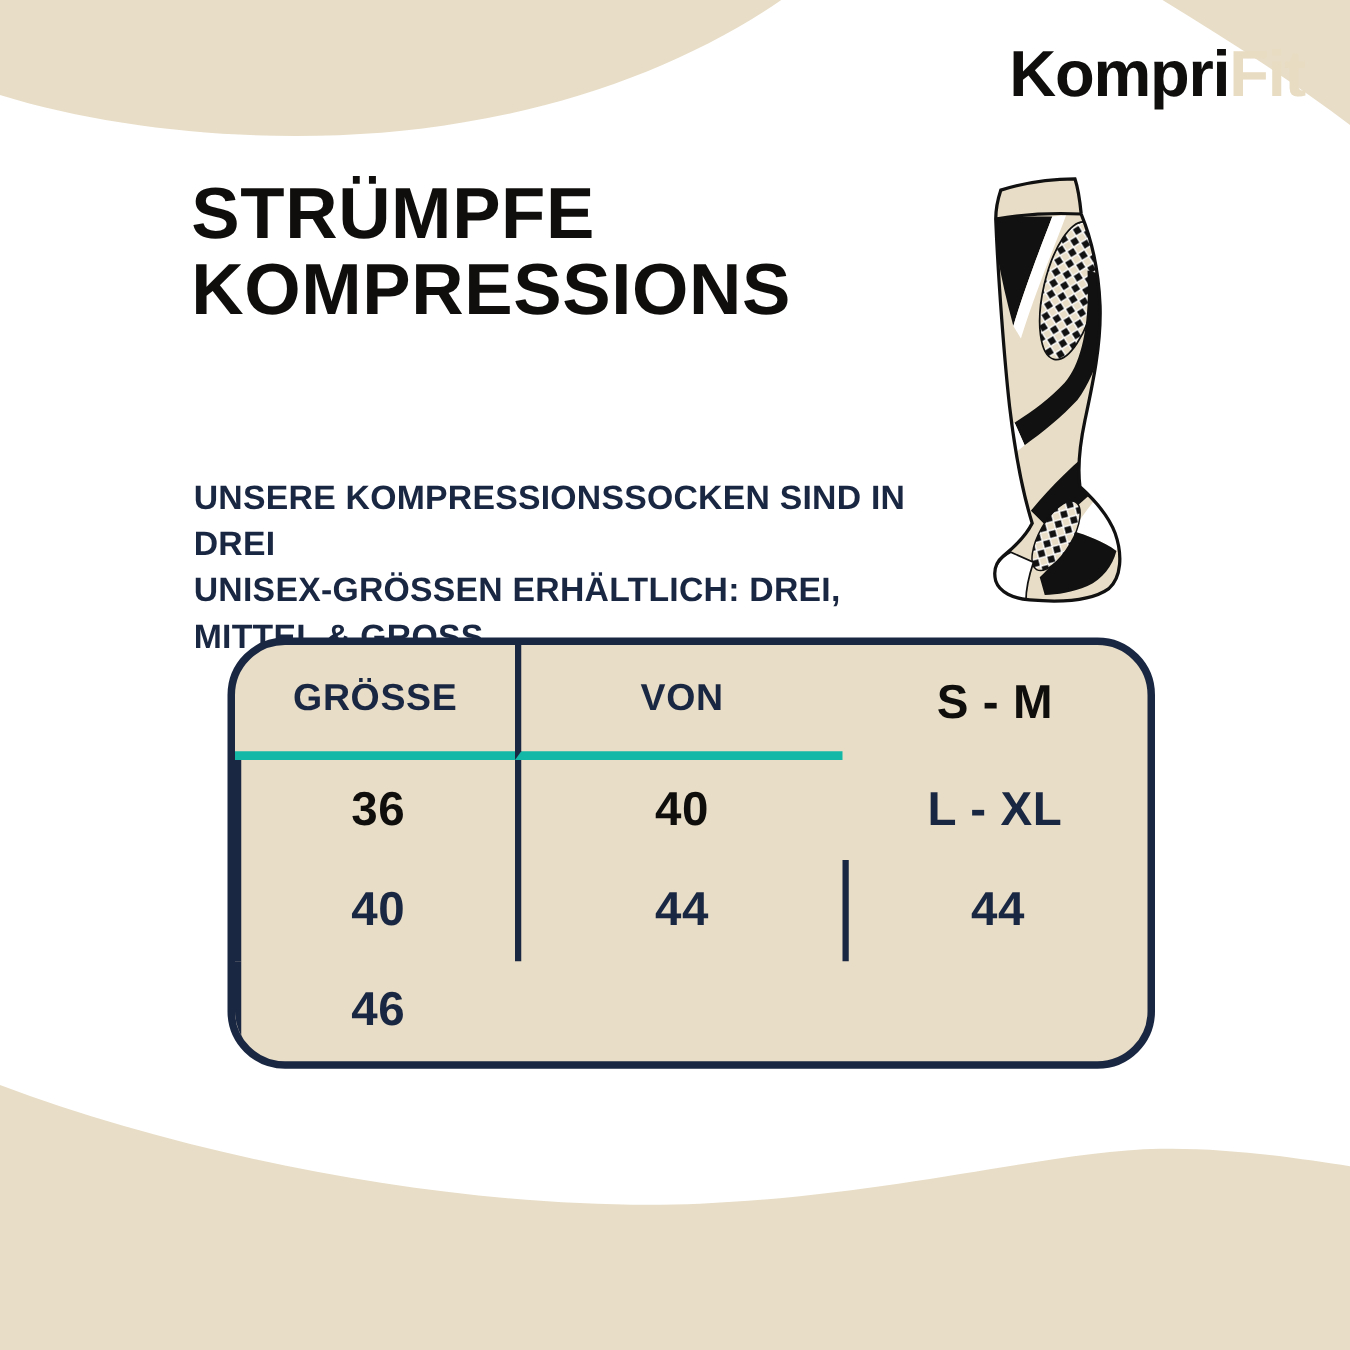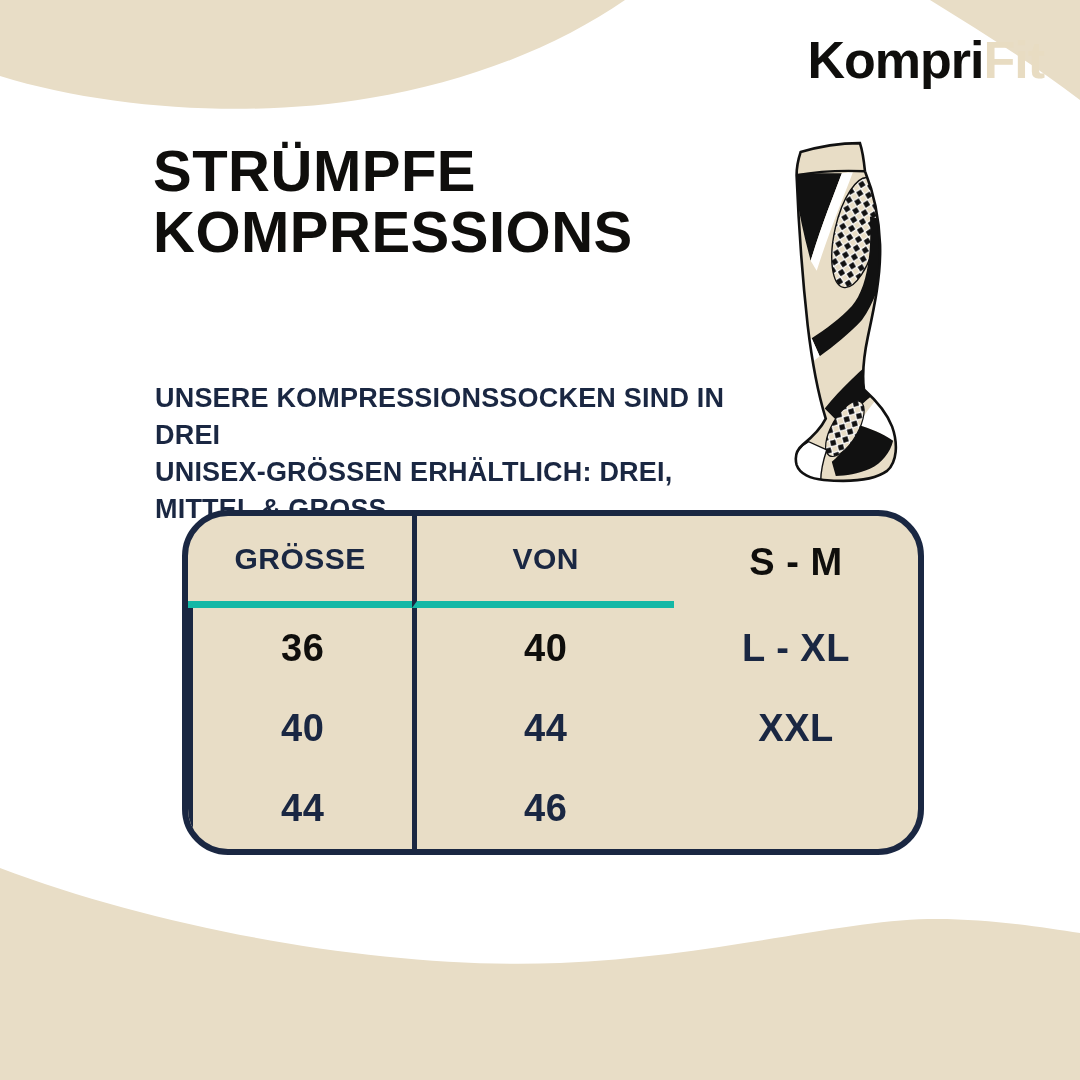--- a/index.html
+++ b/index.html
@@ -124,18 +124,17 @@
     <div class="cell th c2">VON</div>
 
     <div class="cell td c1 row-first">S - M</div>
     <div class="cell td c2 row-first">36</div>
     <div class="cell td c3 row-first">40</div>
 
     <div class="cell td c1">L - XL</div>
     <div class="cell td c2">40</div>
     <div class="cell td c3">44</div>
 
-    <div class="cell td c1">XXL</div>
     <div class="cell td c2">44</div>
     <div class="cell td c3">46</div>
   </div>
 
 </div>
 
 </body></html>

